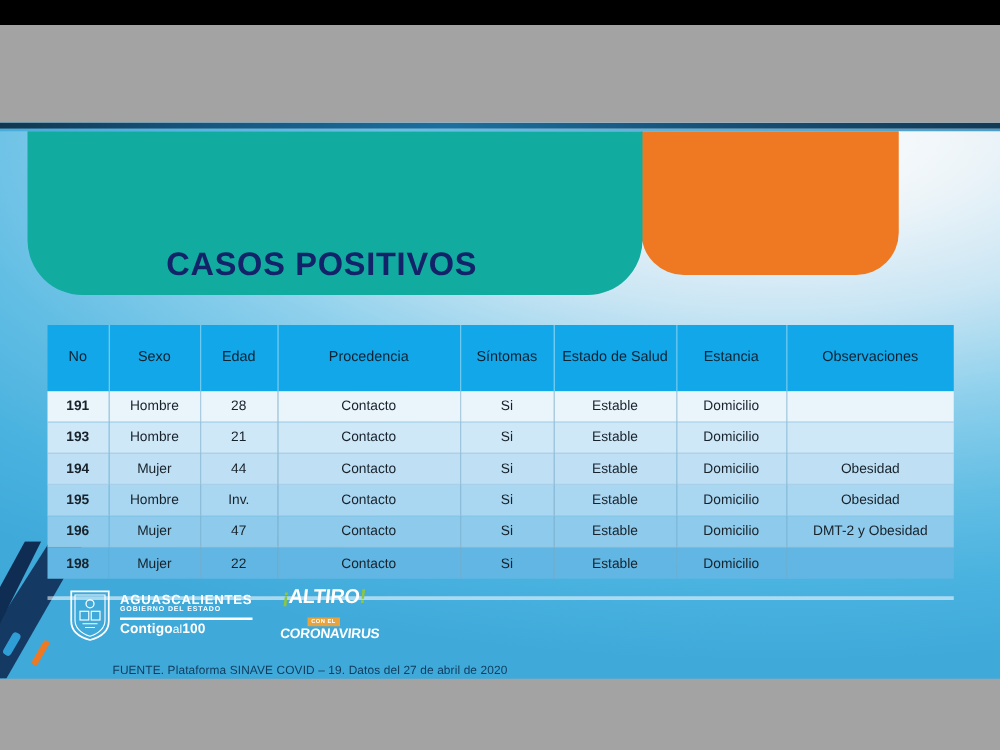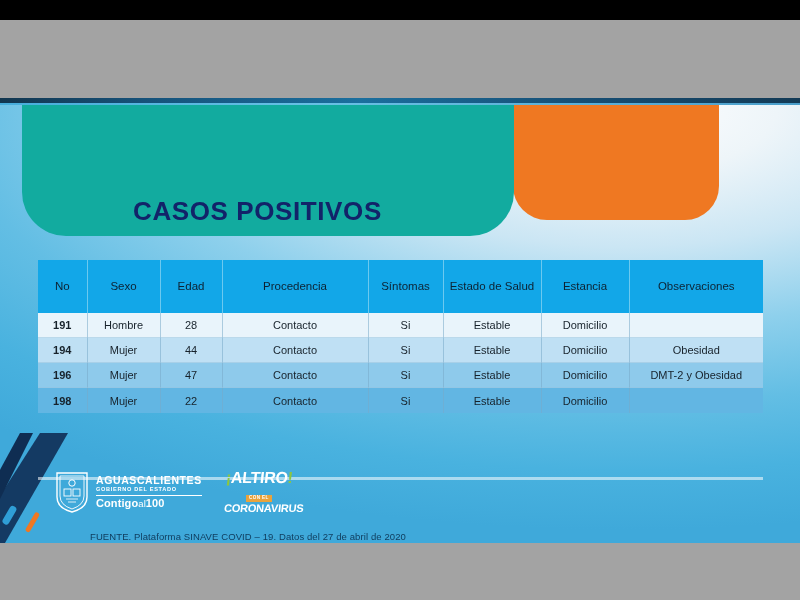--- a/index.html
+++ b/index.html
@@ -209,24 +209,44 @@
           <tr class="r0">
             <td>191</td>
             <td>Hombre</td>
             <td>28</td>
             <td>Contacto</td>
             <td>Si</td>
             <td>Estable</td>
             <td>Domicilio</td>
             <td></td>
           </tr>
+          <tr class="r2">
+            <td>193</td>
+            <td>Hombre</td>
+            <td>21</td>
+            <td>Contacto</td>
+            <td>Si</td>
+            <td>Estable</td>
+            <td>Domicilio</td>
+            <td></td>
+          </tr>
           <tr class="r3">
             <td>194</td>
             <td>Mujer</td>
             <td>44</td>
+            <td>Contacto</td>
+            <td>Si</td>
+            <td>Estable</td>
+            <td>Domicilio</td>
+            <td>Obesidad</td>
+          </tr>
+          <tr class="r4">
+            <td>195</td>
+            <td>Hombre</td>
+            <td>Inv.</td>
             <td>Contacto</td>
             <td>Si</td>
             <td>Estable</td>
             <td>Domicilio</td>
             <td>Obesidad</td>
           </tr>
           <tr class="r5">
             <td>196</td>
             <td>Mujer</td>
             <td>47</td>

